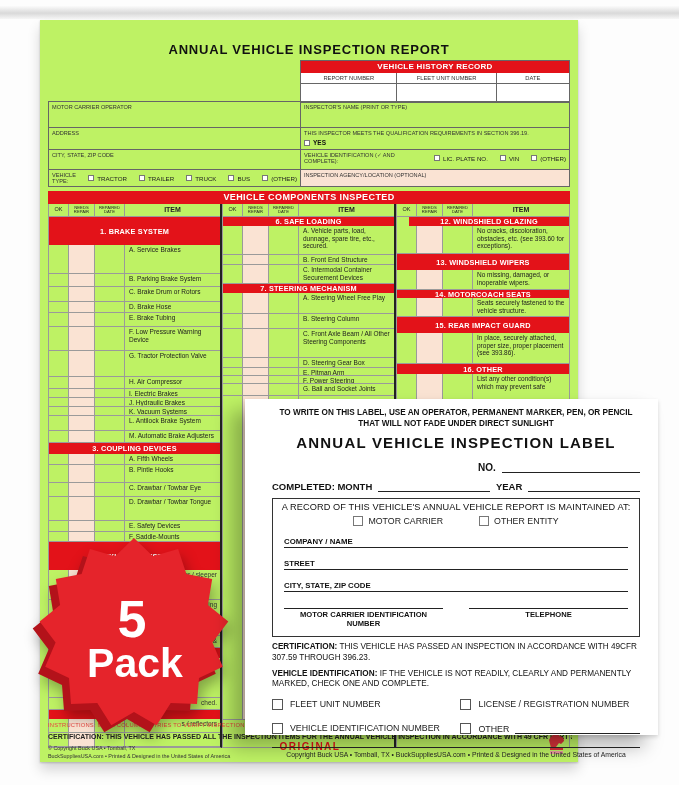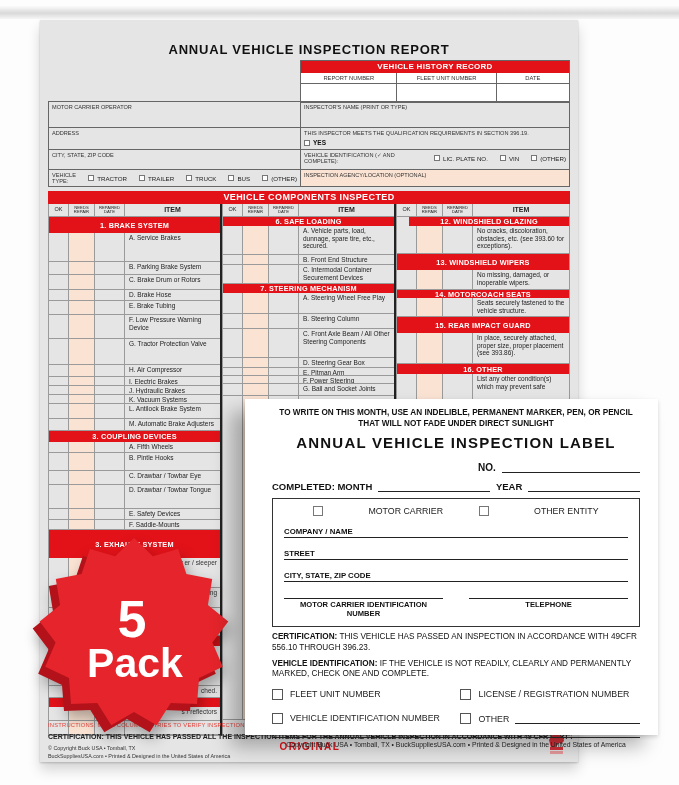--- a/index.html
+++ b/index.html
@@ -7,21 +7,21 @@
     --peach:#fae3d3; --line:#9a9a9a; --ink:#1c1c1c; --bdr:#666;
   }
   *{box-sizing:border-box;}
   html,body{margin:0;padding:0;}
   body{width:679px;height:785px;position:relative;overflow:hidden;background:#fdfdfd;
        font-family:"Liberation Sans",sans-serif;color:var(--ink);}
   .photo-band{position:absolute;top:6px;left:0;right:0;height:13px;
        background:linear-gradient(180deg,#fbfbfb,#d9d9d9 55%,#f6f6f6);}
 
   
-  .paper{position:absolute;left:40px;top:20px;width:538px;height:742px;background:#e5e5e5;
+  .paper{position:absolute;left:40px;top:20px;width:538px;height:742px;background:#bef264;
        box-shadow:0 1px 2px rgba(0,0,0,.2),0 8px 12px rgba(0,0,0,.16);}
   .rep-title{position:absolute;top:22px;left:0;width:100%;text-align:center;
        font-size:13px;font-weight:bold;letter-spacing:.8px;color:#111;}
 
   .hist{position:absolute;left:260px;top:40px;width:270px;border:1px solid var(--bdr);background:#fff;}
   .hist-head{background:var(--red);color:#fff;font-weight:bold;font-size:8px;text-align:center;
        height:12px;line-height:12px;letter-spacing:.3px;}
   .hist-row{display:flex;}
   .hist-row .hc{border-right:1px solid var(--bdr);font-size:5.8px;color:#333;text-align:center;}
   .hist-row .hc:last-child{border-right:none;}
@@ -87,21 +87,21 @@
   .lc-instr{font-size:8.2px;font-weight:bold;text-align:center;line-height:1.3;}
   .lc-title{margin-top:5px;font-size:15px;font-weight:bold;text-align:center;letter-spacing:1.2px;}
   .lc-no{display:flex;align-items:flex-end;margin-top:11px;padding-left:56%;}
   .lc-no .no-lab{font-size:10px;font-weight:bold;margin-right:6px;}
   .fill{flex:1;border-bottom:1px solid #222;height:11px;}
   .lc-completed{display:flex;align-items:flex-end;margin-top:8px;font-size:9.5px;font-weight:bold;gap:6px;}
   .lc-completed .fill{height:10px;}
   .record-box{margin-top:6px;border:1.5px solid #333;padding:3px 7px 8px;}
   .record-text{font-size:9.2px;text-align:center;letter-spacing:.1px;}
   .record-opts{display:flex;justify-content:center;gap:36px;margin-top:4px;}
-  .record-opts .opt{font-size:8.8px;gap:40px;}
+  .record-opts .opt{font-size:8.8px;}
   .record-opts .cbx{width:10px;height:10px;margin-right:5px;}
   .fld{margin:0 4px;border-bottom:1px solid #222;padding:11px 0 1px;font-size:7.8px;font-weight:bold;}
   .tel-row{display:flex;gap:26px;margin:16px 4px 0;}
   .tel-row>div{flex:1;border-top:1px solid #222;text-align:center;font-size:7.6px;font-weight:bold;padding-top:1px;}
   .lc-cert,.lc-vid{margin-top:5px;font-size:8.2px;line-height:1.3;}
   .lc-cert b,.lc-vid b{font-weight:bold;}
   .check-grid{display:grid;grid-template-columns:1.05fr 1fr;row-gap:13px;margin-top:9px;}
   .check-grid .opt{font-size:8.8px;}
   .check-grid .cbx{width:11px;height:11px;margin-right:7px;border-color:#555;}
   .opt-other{display:flex;align-items:flex-end;}
@@ -193,21 +193,21 @@
 
   <div class="comp-banner">VEHICLE COMPONENTS INSPECTED</div>
   <div class="groups">
       <div class="group">
         <div class="row head" style="height: 13px;">
           <div class="cell c-ok">OK</div>
           <div class="cell c-nr">NEEDS REPAIR</div>
           <div class="cell c-rd">REPAIRED DATE</div>
           <div class="cell c-item">ITEM</div>
         </div>
-        <div class="row banner" style="height: 16px;">1. BRAKE SYSTEM</div>
+        <div class="row banner" style="height: 28px;">1. BRAKE SYSTEM</div>
         <div class="row body" style="height: 29px;">
           <div class="cell c-ok"></div>
           <div class="cell c-nr"></div>
           <div class="cell c-rd"></div>
           <div class="cell c-item">A.  Service Brakes</div>
         </div>
         <div class="row body" style="height: 13px;">
           <div class="cell c-ok"></div>
           <div class="cell c-nr"></div>
           <div class="cell c-rd"></div>
@@ -513,59 +513,60 @@
       <polygon points="112.0,17.0 130.9,35.3 156.1,27.9 164.4,52.9 190.2,58.0 185.9,84.0 206.3,100.5 190.4,121.5 200.8,145.7 177.0,156.9 175.0,183.1 148.7,182.0 134.7,204.2 112.0,191.0 89.3,204.2 75.3,182.0 49.0,183.1 47.0,156.9 23.2,145.7 33.6,121.5 17.7,100.5 38.1,84.0 33.8,58.0 59.6,52.9 67.9,27.9 93.1,35.3" fill="#b3121a"></polygon>
       <polygon points="119.0,10.0 137.9,28.3 163.1,20.9 171.4,45.9 197.2,51.0 192.9,77.0 213.3,93.5 197.4,114.5 207.8,138.7 184.0,149.9 182.0,176.1 155.7,175.0 141.7,197.2 119.0,184.0 96.3,197.2 82.3,175.0 56.0,176.1 54.0,149.9 30.2,138.7 40.6,114.5 24.7,93.5 45.1,77.0 40.8,51.0 66.6,45.9 74.9,20.9 100.1,28.3" fill="#e5242b"></polygon>
     </g>
   <text x="117" y="109" font-size="52">5</text>
   <text x="120" y="149" font-size="41">Pack</text>
 </svg>
 
 <div class="card">
   <div class="card-inner">
     <div class="lc-instr">
-      <div>TO WRITE ON THIS MONTH, USE AN INDELIBLE, PERMANENT MARKER, PEN, OR PENCIL</div>
+      <div>TO WRITE ON THIS LABEL, USE AN OPERATOR, PERMANENT MARKER, PEN, OR PENCIL</div>
       <div>THAT WILL NOT FADE UNDER DIRECT SUNLIGHT</div>
     </div>
     <div class="lc-title">ANNUAL VEHICLE INSPECTION LABEL</div>
 
     <div class="lc-no">
       <span class="no-lab">NO.</span>
       <span class="fill"></span>
     </div>
 
     <div class="lc-completed">
       <span>COMPLETED: MONTH</span>
       <span class="fill"></span>
       <span>YEAR</span>
       <span class="fill"></span>
     </div>
 
     <div class="record-box">
+      <div class="record-text">A RECORD OF THIS VEHICLE'S ANNUAL VEHICLE REPORT IS MAINTAINED AT:</div>
       <div class="record-opts">
           <span class="opt">
             <span class="cbx"></span>
             <span>MOTOR CARRIER</span>
           </span>
           <span class="opt">
             <span class="cbx"></span>
             <span>OTHER ENTITY</span>
           </span>
         </div>
       <div class="fld">COMPANY / NAME</div>
       <div class="fld">STREET</div>
       <div class="fld">CITY, STATE, ZIP CODE</div>
       <div class="tel-row">
         <div>MOTOR CARRIER IDENTIFICATION NUMBER</div>
         <div>TELEPHONE</div>
       </div>
     </div>
 
     <div class="lc-cert">
-      <b>CERTIFICATION:</b><span> THIS VEHICLE HAS PASSED AN INSPECTION IN ACCORDANCE WITH 49CFR 556.10 THROUGH 396.23.</span>
+      <b>CERTIFICATION:</b><span> THIS VEHICLE HAS PASSED AN INSPECTION IN ACCORDANCE WITH 49CFR 307.59 THROUGH 396.23.</span>
     </div>
     <div class="lc-vid">
       <b>VEHICLE IDENTIFICATION:</b><span> IF THE VEHICLE IS NOT READILY, CLEARLY AND PERMANENTLY MARKED, CHECK ONE AND COMPLETE.</span>
     </div>
 
     <div class="check-grid">
       <span class="opt">
         <span class="cbx"></span>
         <span>FLEET UNIT NUMBER</span>
       </span>

